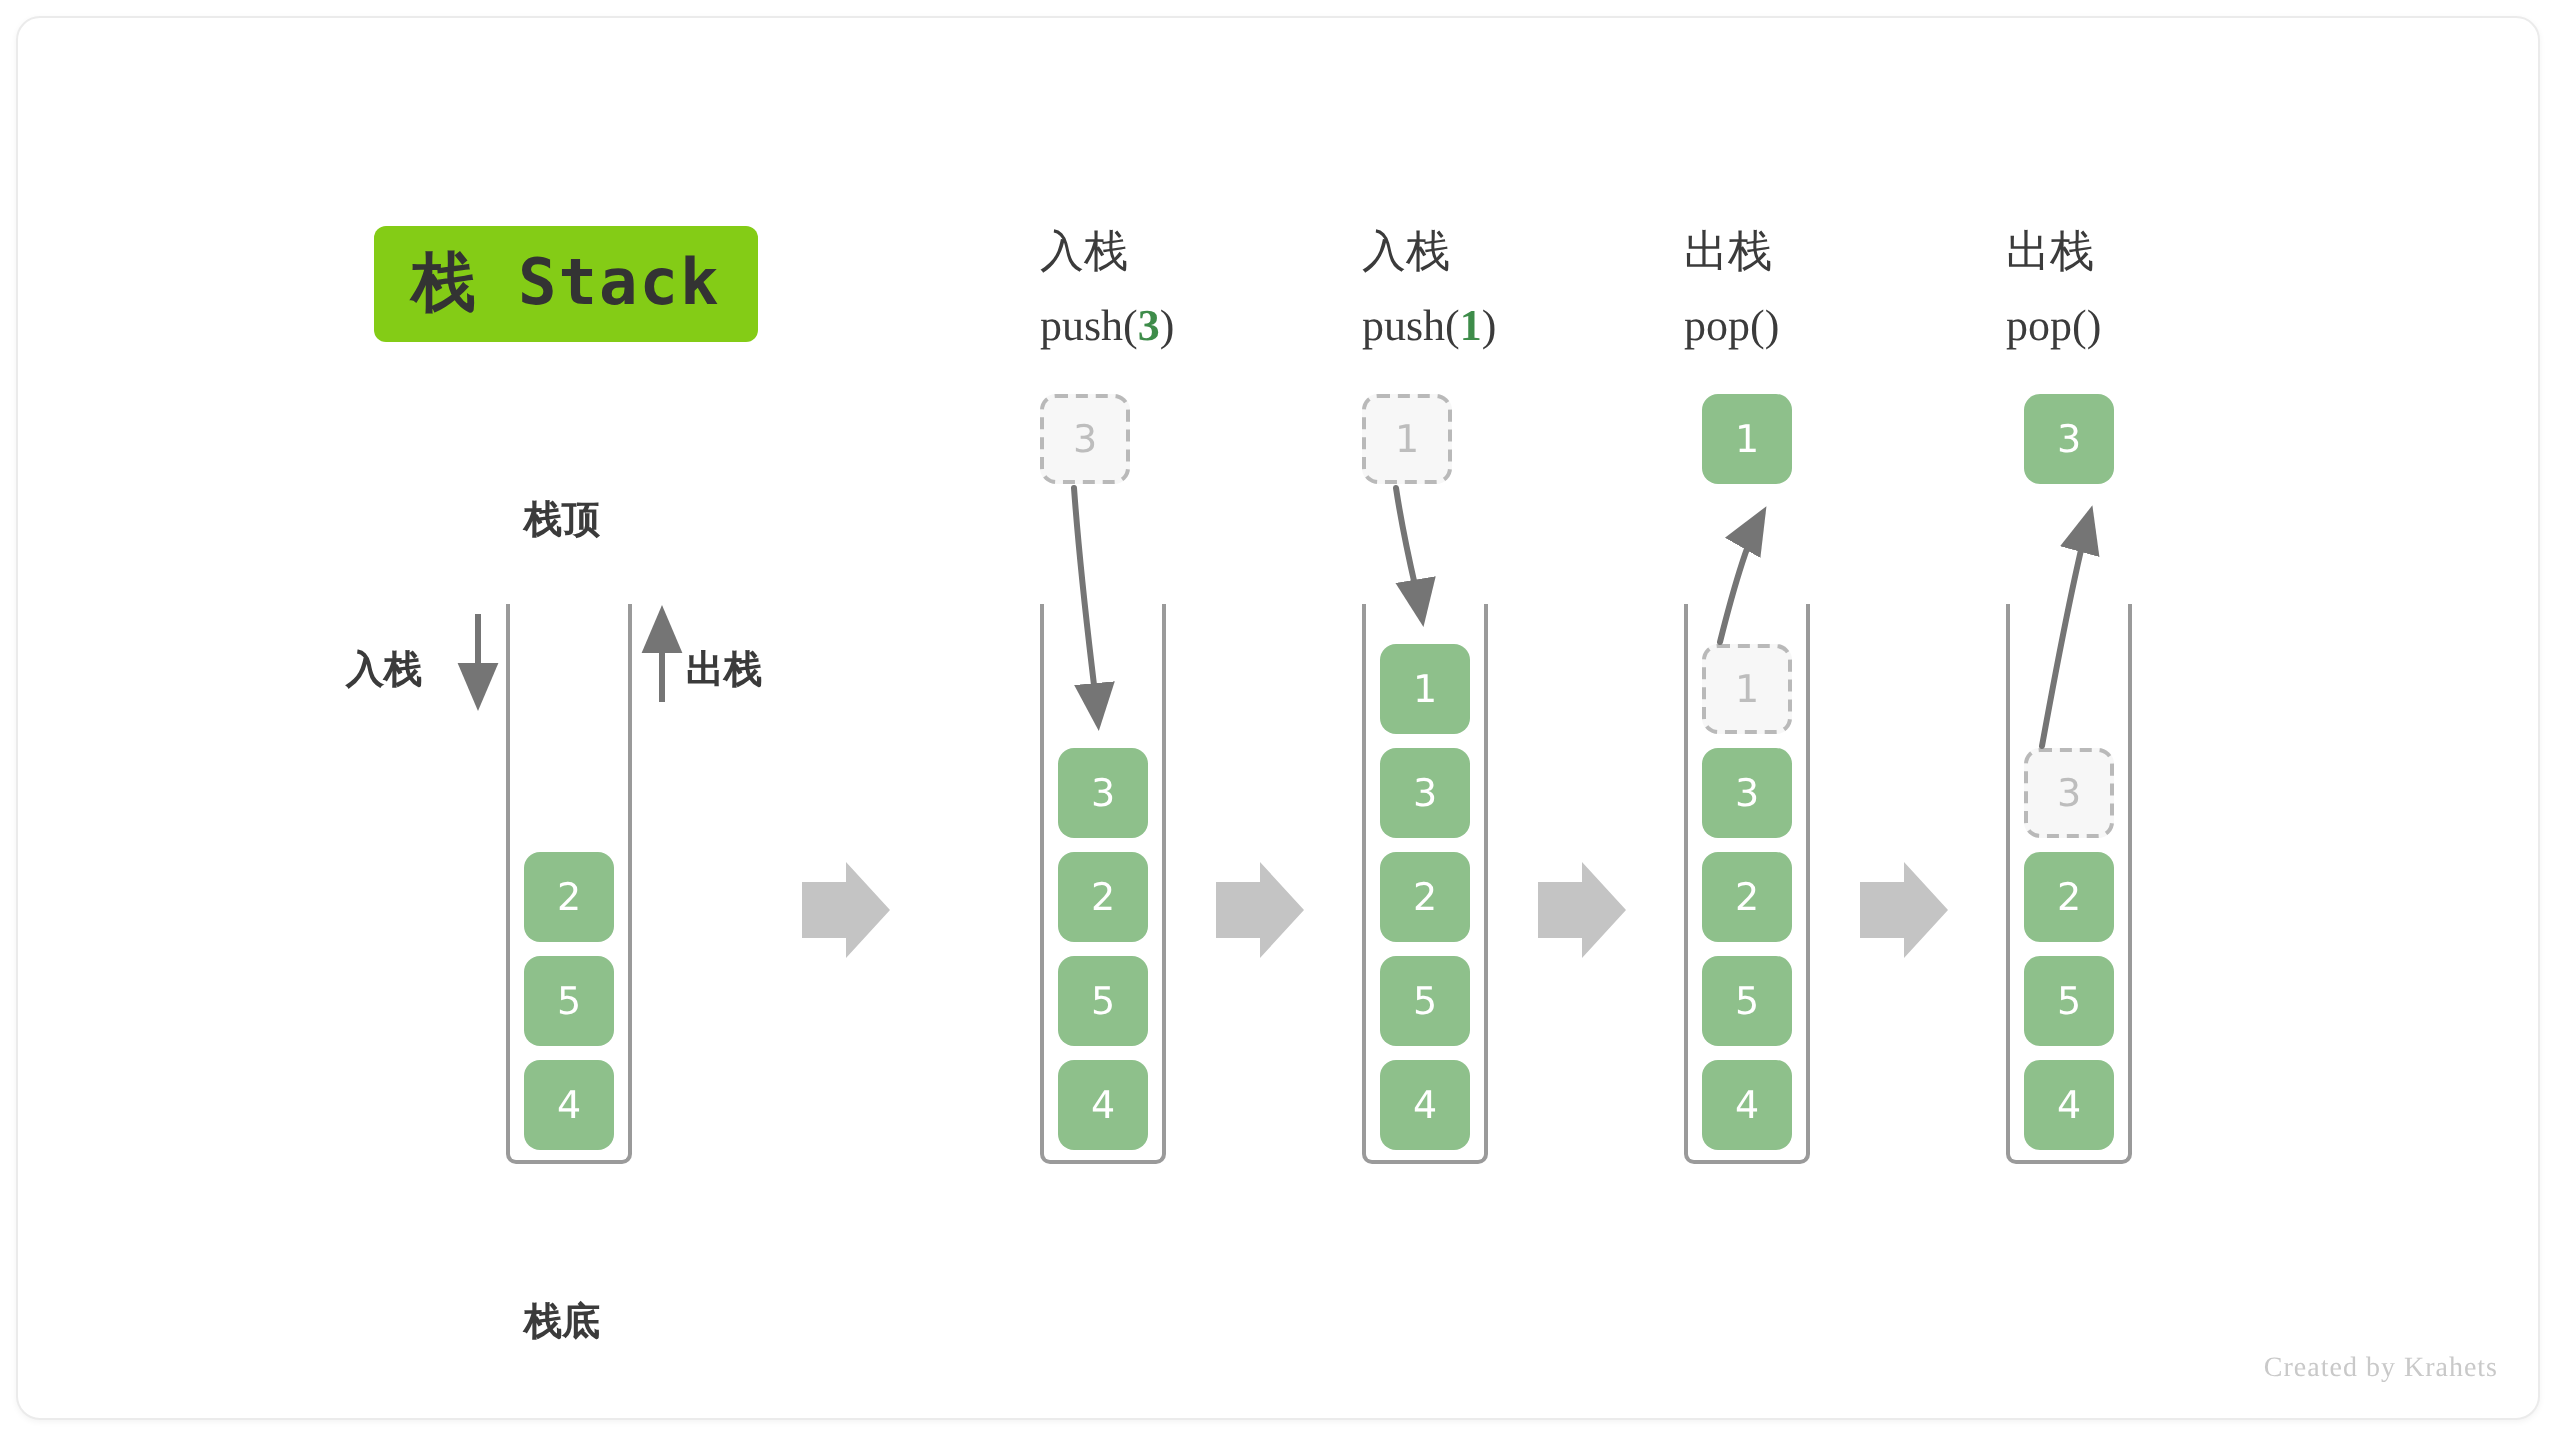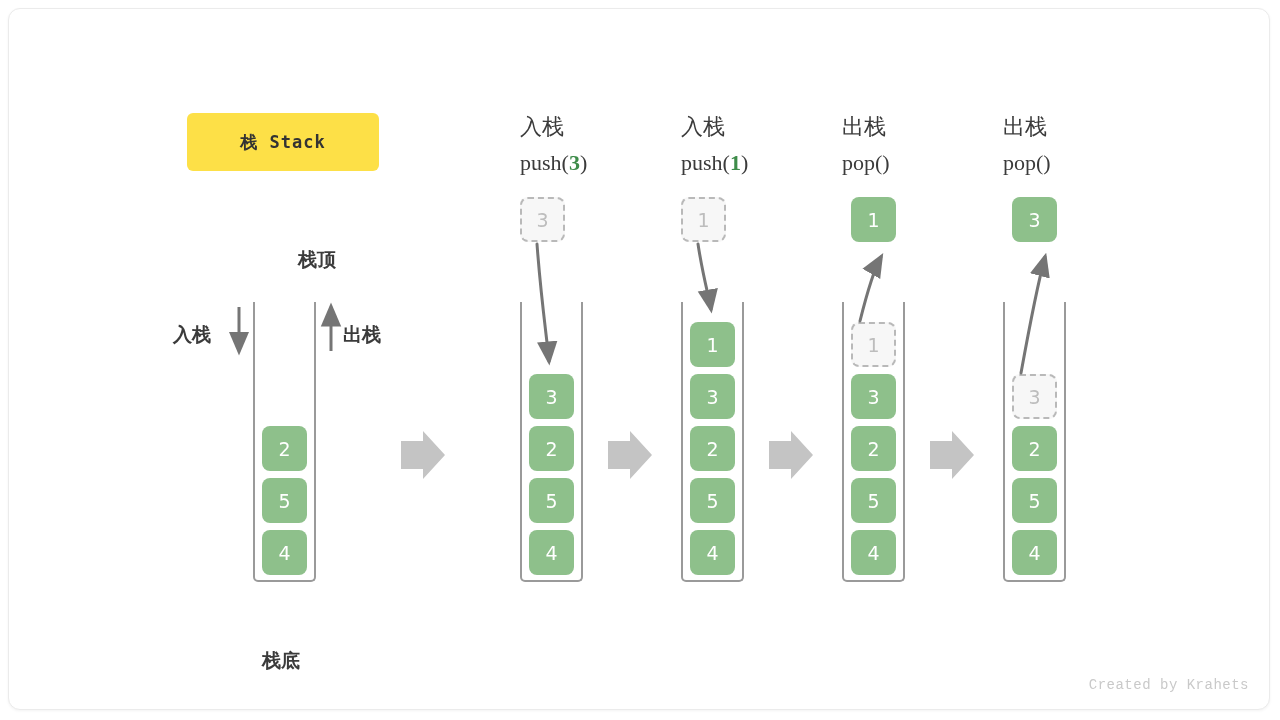--- a/index.html
+++ b/index.html
@@ -33,27 +33,27 @@
     height: 702px;
   }
 
   
   .title-badge {
     position: absolute;
     left: 178px;
     top: 104px;
     width: 192px;
     height: 58px;
-    background: #fde047;
+    background: #84cc16;
     border-radius: 6px;
     display: flex;
     align-items: center;
     justify-content: center;
     color: #333333;
-    font-size: 17px;
+    font-size: 32px;
     font-weight: bold;
     letter-spacing: 1px;
     font-family: "DejaVu Sans Mono", "Liberation Mono", monospace;
   }
 
   
   .cjk-label {
     position: absolute;
     font-family: "DejaVu Sans", "Liberation Sans", sans-serif;
     font-weight: bold;
@@ -125,35 +125,35 @@
     width: 1262px;
     height: 702px;
     pointer-events: none;
   }
 
   
   .footer {
     position: absolute;
     right: 22px;
     bottom: 18px;
-    font-family: Liberation Mono, monospace;
+    font-family: Liberation Serif, serif;
     font-size: 14px;
     color: #c9c9c9;
     letter-spacing: 0.5px;
   }
 </style>
 </head>
 <body>
 
 <div class="card">
   <div class="stage">
 
     <div class="title-badge">栈 Stack</div>
 
-    <div class="cjk-label" style="left:253px; top:238px;margin-left:36px;">栈顶</div>
+    <div class="cjk-label" style="left:253px; top:238px;">栈顶</div>
     <div class="cjk-label" style="left:253px; top:607px;margin-top:32px;">栈底</div>
     <div class="cjk-label" style="left:164px; top:313px;">入栈</div>
     <div class="cjk-label" style="left:334px; top:313px;">出栈</div>
 
     <div class="stack-box" style="left:244px; top:293px; height:280px;"></div>
     <div class="cell filled" style="left:253px; top:417px;">2</div>
     <div class="cell filled" style="left:253px; top:469px;">5</div>
     <div class="cell filled" style="left:253px; top:521px;">4</div>
 
     <div class="col-head" style="left:511px; top:100px;">

